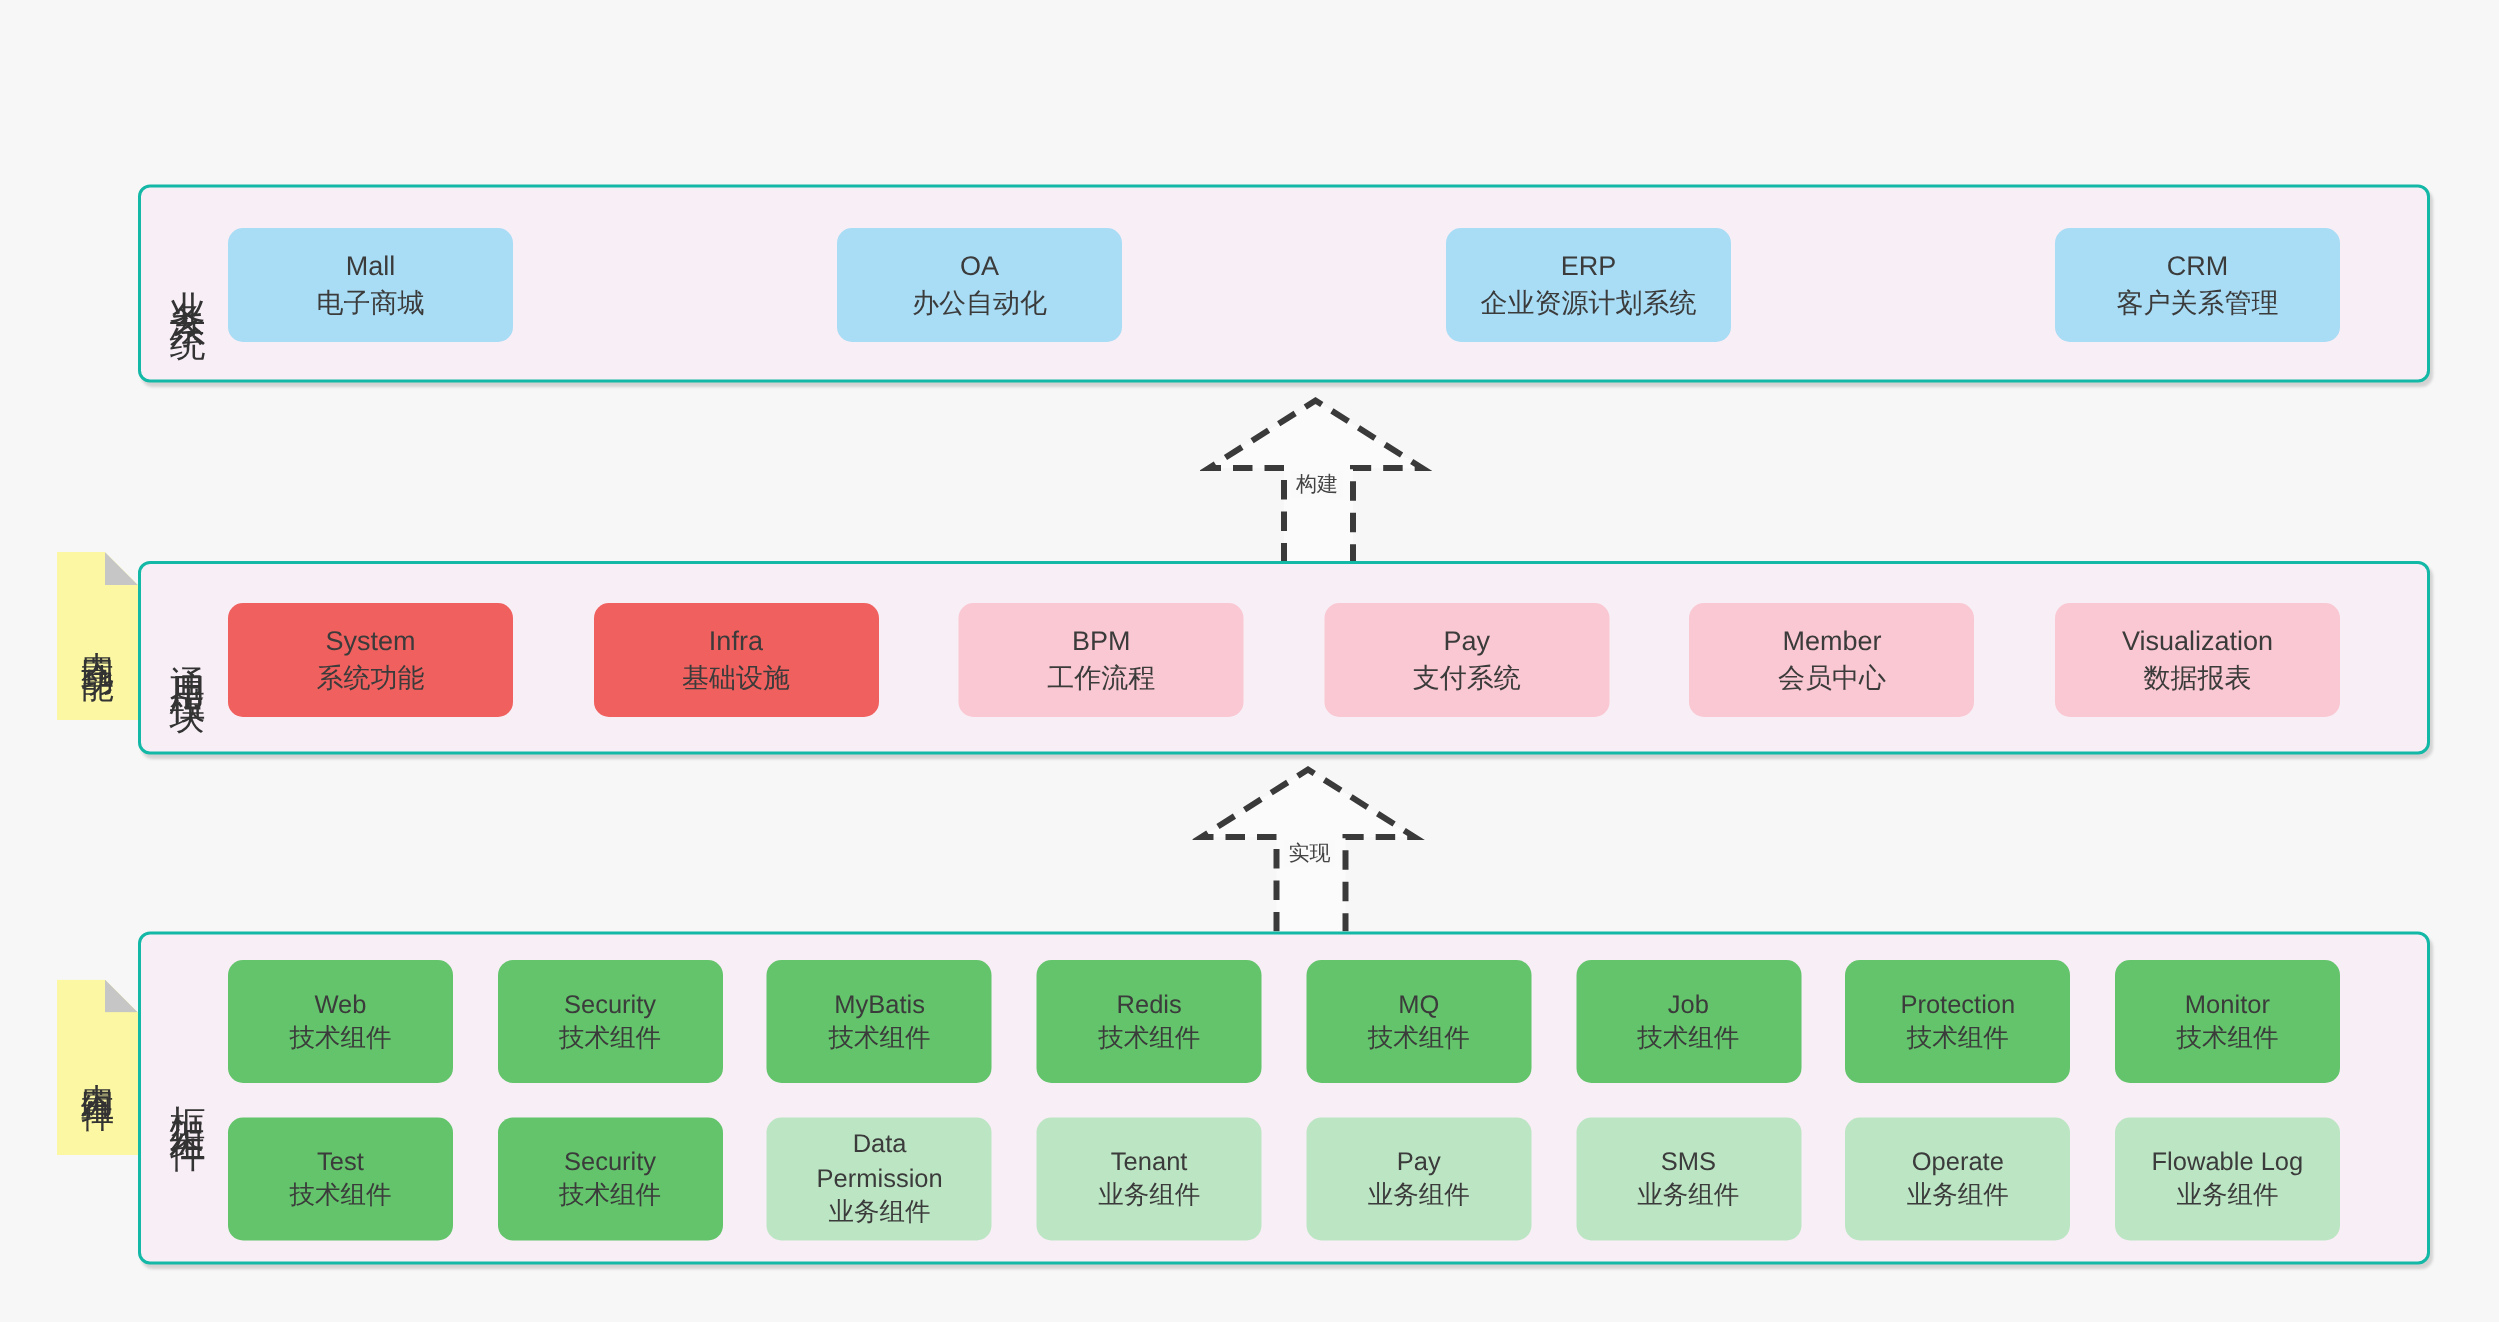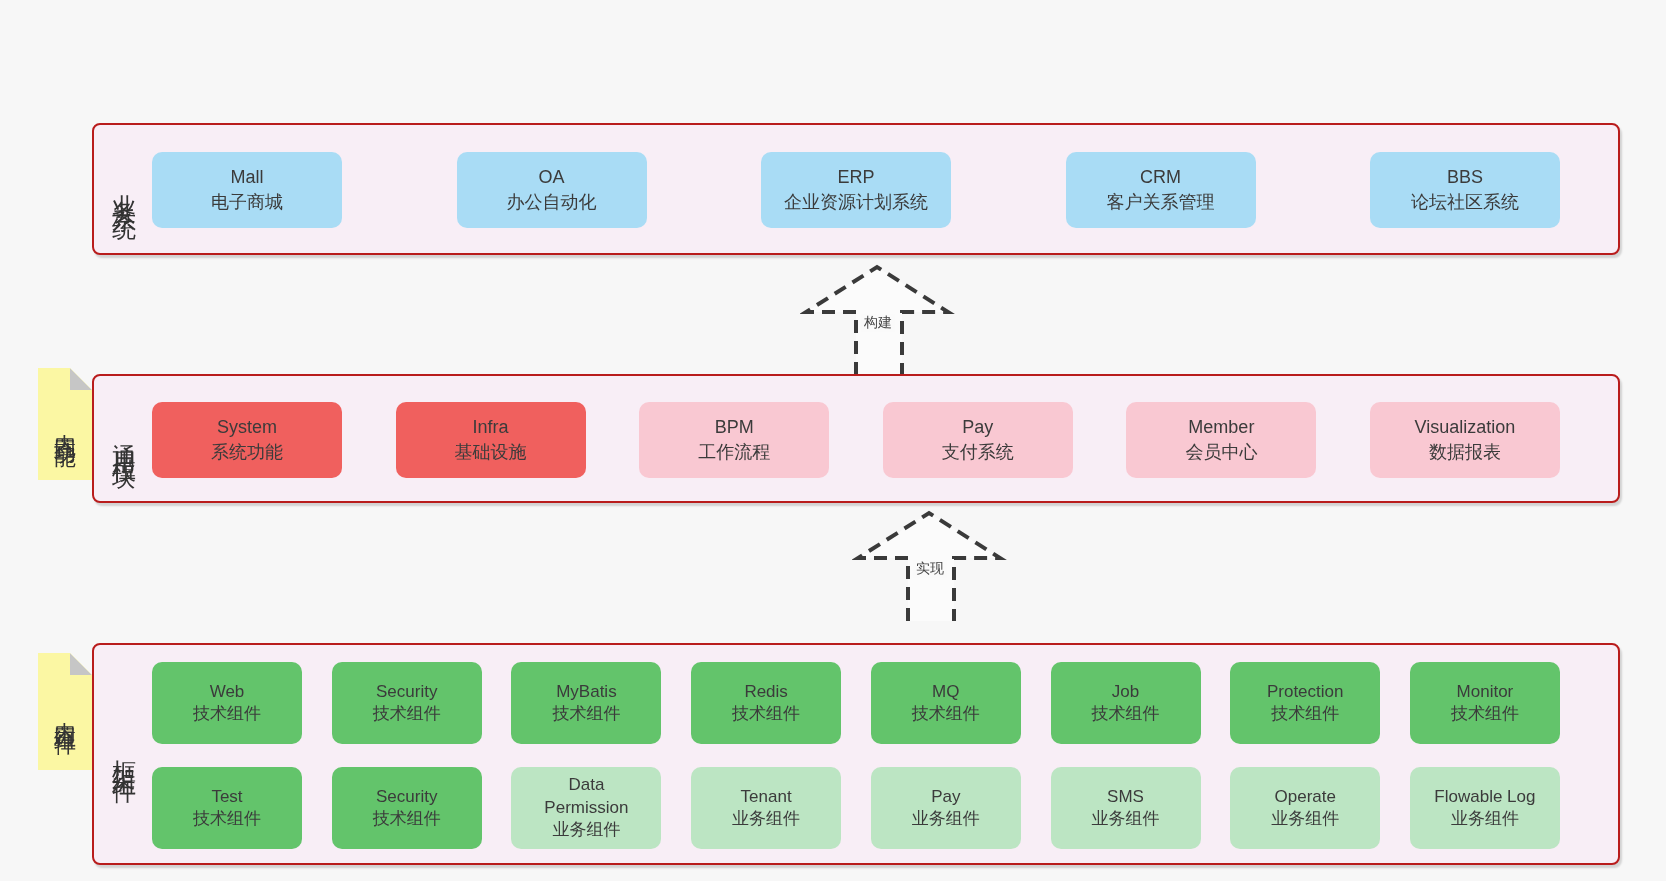--- a/index.html
+++ b/index.html
@@ -1,27 +1,27 @@
 <!DOCTYPE html>
 <html><head>
 <meta charset="utf-8">
 <style>
   html,body { margin:0; padding:0; background:#f7f7f7; font-family:"Liberation Sans", sans-serif; }
   .canvas { position:relative; width:1666px; height:881px; background:#f7f7f7; overflow:hidden; }
 
   
   .band {
     position:absolute; left:92px; width:1528px;
-    background:#f8eef6; border:2px solid #b91c1c; border-radius:8px;
+    background:#f8eef6; border:2px solid #14b8a6; border-radius:8px;
     box-shadow:2px 3px 2px rgba(0,0,0,0.15);
     box-sizing:border-box;
   }
   .band-top    { top:123px; height:132px; }
   .band-middle { top:374px; height:129px; }
-  .band-bottom { top:643px; height:222px; }
+  .band-bottom { top:621px; height:222px; }
 
   .vlabel {
     position:absolute; left:14px; top:50%; transform:translateY(-50%);
     writing-mode:vertical-rl; text-orientation:upright;
     font-size:24px; letter-spacing:7px; color:#333; white-space:nowrap;
   }
 
   .boxes {
     position:absolute; left:58px; right:58px;
     display:flex; justify-content:space-between; align-items:center;
@@ -58,21 +58,21 @@
     background:#c6c6c6; clip-path:polygon(0 0, 100% 100%, 0 100%);
   }
   .note .ntext {
     writing-mode:vertical-rl; text-orientation:upright;
     font-size:22px; letter-spacing:4px; color:#333; white-space:nowrap;
   }
 
   
   .arrow { position:absolute; width:156px; height:113px; }
   .arrow1 { left:800px; top:262px; }
-  .arrow2 { left:852px; top:508px;font-family:Liberation Serif, serif; }
+  .arrow2 { left:795px; top:508px;font-family:Liberation Serif, serif; }
   .arrow svg { display:block; width:156px; height:113px; }
   .arrow .alabel {
     position:absolute; left:50%; top:52px; transform:translateX(-50%);
     background:#fafafa; padding:0 3px; font-size:14px; color:#444; white-space:nowrap;
   }
 </style>
 </head>
 <body>
 
 <div class="canvas">
@@ -88,24 +88,20 @@
         <div>OA</div>
         <div>办公自动化</div>
       </div>
       <div class="box blue">
         <div>ERP</div>
         <div>企业资源计划系统</div>
       </div>
       <div class="box blue">
         <div>CRM</div>
         <div>客户关系管理</div>
-      </div>
-      <div class="box blue">
-        <div>BBS</div>
-        <div>论坛社区系统</div>
       </div>
     </div>
   </div>
 
   <div class="arrow arrow1">
     <svg viewBox="0 0 156 113">
       <path d="M56,113 L56,50 L6,50 L77,5 L148,50 L102,50 L102,113" fill="#fbfbfb" stroke="#3a3a3a" stroke-width="4" stroke-dasharray="13 8"></path>
     </svg>
     <span class="alabel">构建</span>
   </div>

